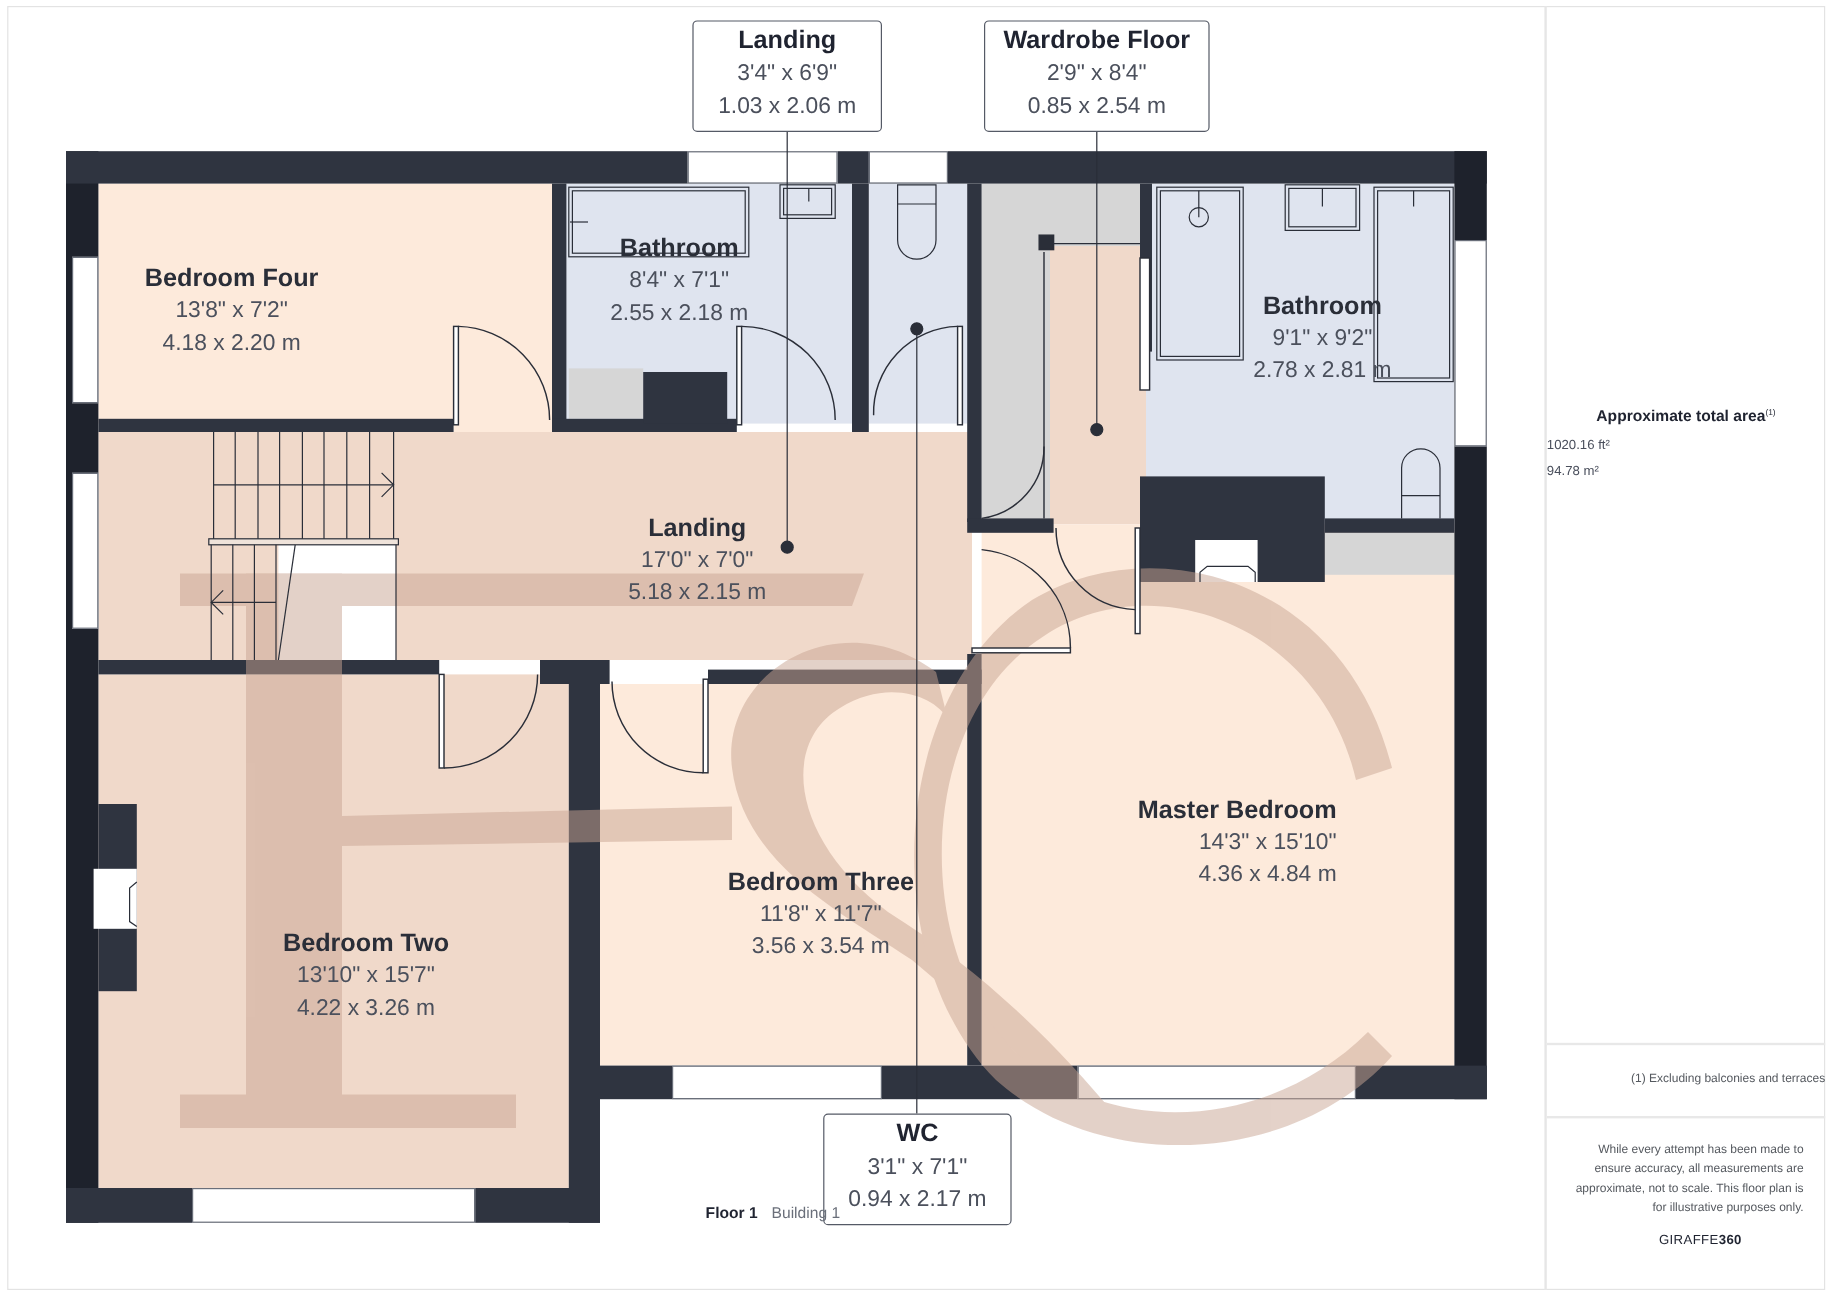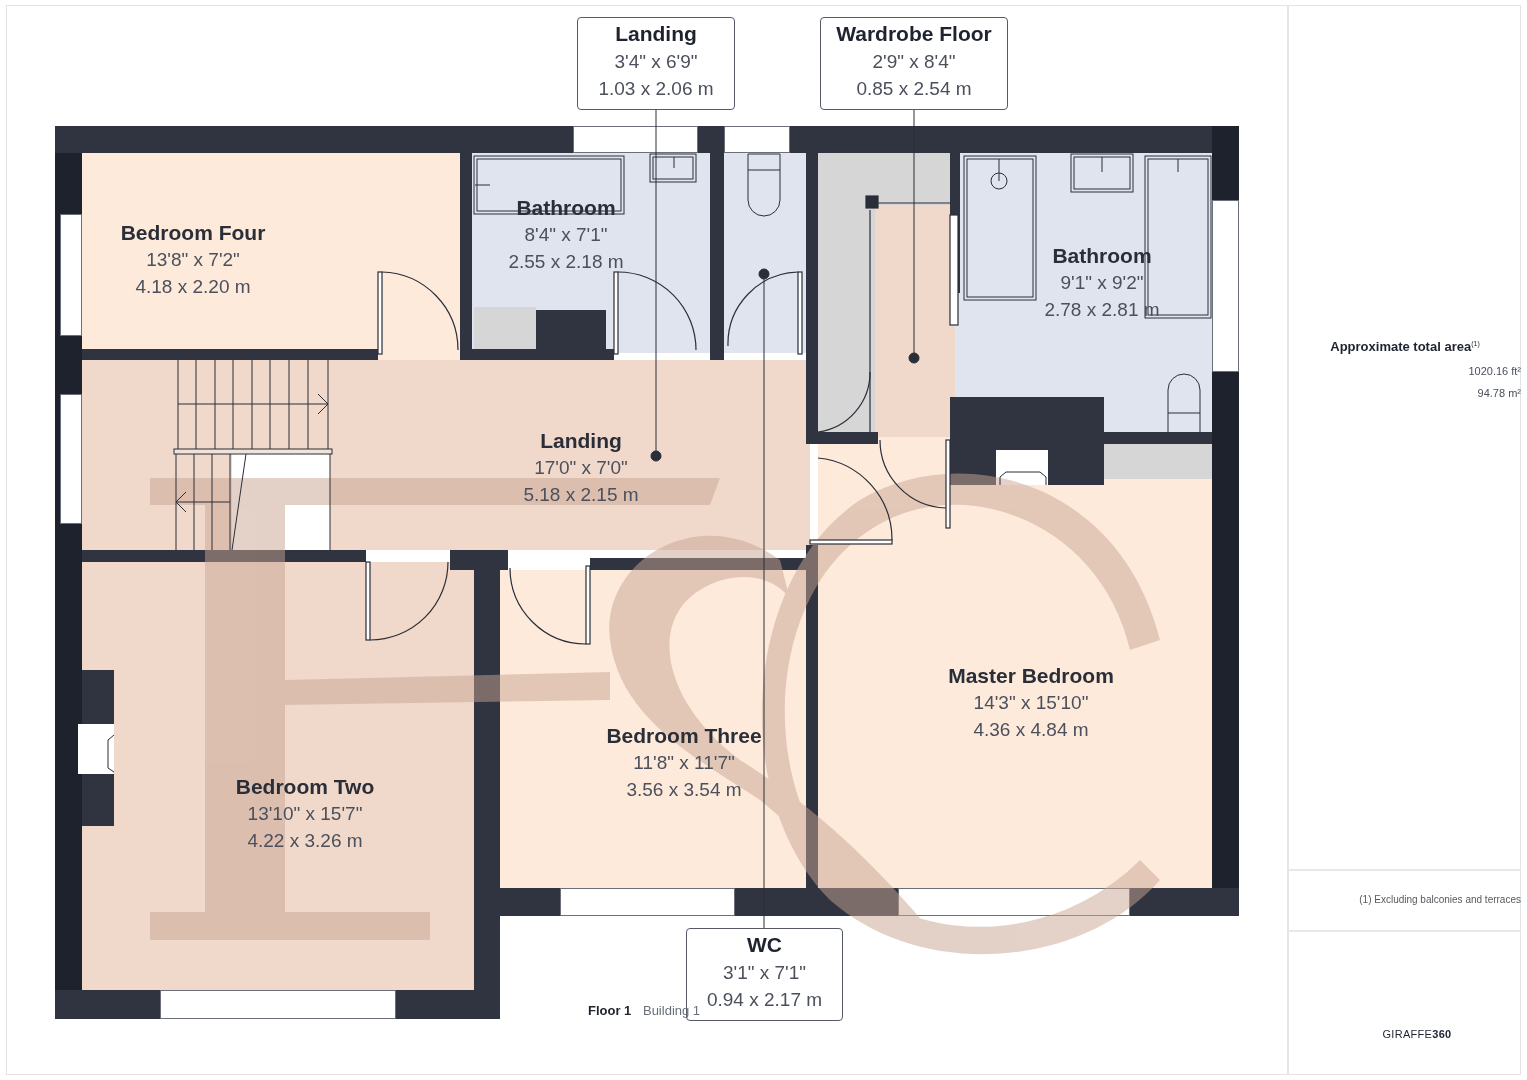--- a/index.html
+++ b/index.html
@@ -2,21 +2,21 @@
 <html><head>
 <meta charset="utf-8">
 <style>
   html,body{margin:0;padding:0;background:#fff;}
   body{width:1527px;height:1080px;position:relative;overflow:hidden;font-family:"Liberation Sans","DejaVu Sans",sans-serif;}
   .frame{position:absolute;left:6px;top:5px;width:1515px;height:1070px;border:1px solid #e3e3e3;box-sizing:border-box;}
   .sidebar{position:absolute;left:1287px;top:5px;width:234px;height:1070px;border-left:2px solid #e6e6e6;box-sizing:border-box;}
   .sb-sep{position:absolute;left:0;width:100%;height:2px;background:#e8e8e8;}
   .area-title{position:absolute;left:0;width:100%;top:334px;text-align:center;font-size:13px;font-weight:bold;color:#1f2330;}
   .area-title sup{font-size:7px;font-weight:normal;}
-  .area-val{position:absolute;left:0;width:100%;text-align:right;font-size:11px;color:#4a4f5c;}
+  .area-val{position:absolute;left:0;width:100%;text-align:left;font-size:11px;color:#4a4f5c;}
   .note{position:absolute;left:0;width:100%;text-align:right;font-size:10px;color:#55595f;line-height:16px;}
   .brand{position:absolute;left:0;width:100%;top:1023px;text-align:center;font-size:11px;color:#1f2330;letter-spacing:0.3px;margin-left:12px;}
   .brand b{font-weight:bold;}
   .footer{position:absolute;left:588px;top:1003px;font-size:13px;color:#1f2330;}
   .footer .f1{font-weight:bold;}
   .footer .f2{color:#6a6f7a;margin-left:8px;}
 
   .room{position:absolute;box-sizing:border-box;}
   .wall{position:absolute;background:#2f3440;}
   .wall.dk{background:#1e222c;}
@@ -198,21 +198,21 @@
   <div class="lbl" style="left:305px;top:813px;">
     <span class="n">Bedroom Two</span>
     <span class="d">13'10" x 15'7"</span>
     <span class="d">4.22 x 3.26 m</span>
   </div>
   <div class="lbl" style="left:684px;top:762px;">
     <span class="n">Bedroom Three</span>
     <span class="d">11'8" x 11'7"</span>
     <span class="d">3.56 x 3.54 m</span>
   </div>
-  <div class="lbl" style="left:1031px;top:702px;">
+  <div class="lbl" style="left:1031px;top:702px;text-align:right;">
     <span class="n">Master Bedroom</span>
     <span class="d">14'3" x 15'10"</span>
     <span class="d">4.36 x 4.84 m</span>
   </div>
 
   <div class="callout" style="left:577px;top:17px;width:158px;height:93px;">
     <span class="n">Landing</span>
     <span class="d">3'4" x 6'9"</span>
     <span class="d">1.03 x 2.06 m</span>
   </div>
@@ -235,16 +235,17 @@
 
 <div class="sidebar">
   <div class="area-title">
     <span>Approximate total area</span><sup>(1)</sup>
   </div>
   <div class="area-val" style="top:360px;">1020.16 ft²</div>
   <div class="area-val" style="top:382px;">94.78 m²</div>
   <div class="sb-sep" style="top:864px;"></div>
   <div class="note" style="top:887px;">(1) Excluding balconies and terraces</div>
   <div class="sb-sep" style="top:925px;"></div>
+  <div class="note" style="top:946px;padding:0 18px;box-sizing:border-box;">While every attempt has been made to ensure accuracy, all measurements are approximate, not to scale. This floor plan is for illustrative purposes only.</div>
   <div class="brand">
     <span>GIRAFFE</span><b>360</b>
   </div>
 </div>
 
 </body></html>

